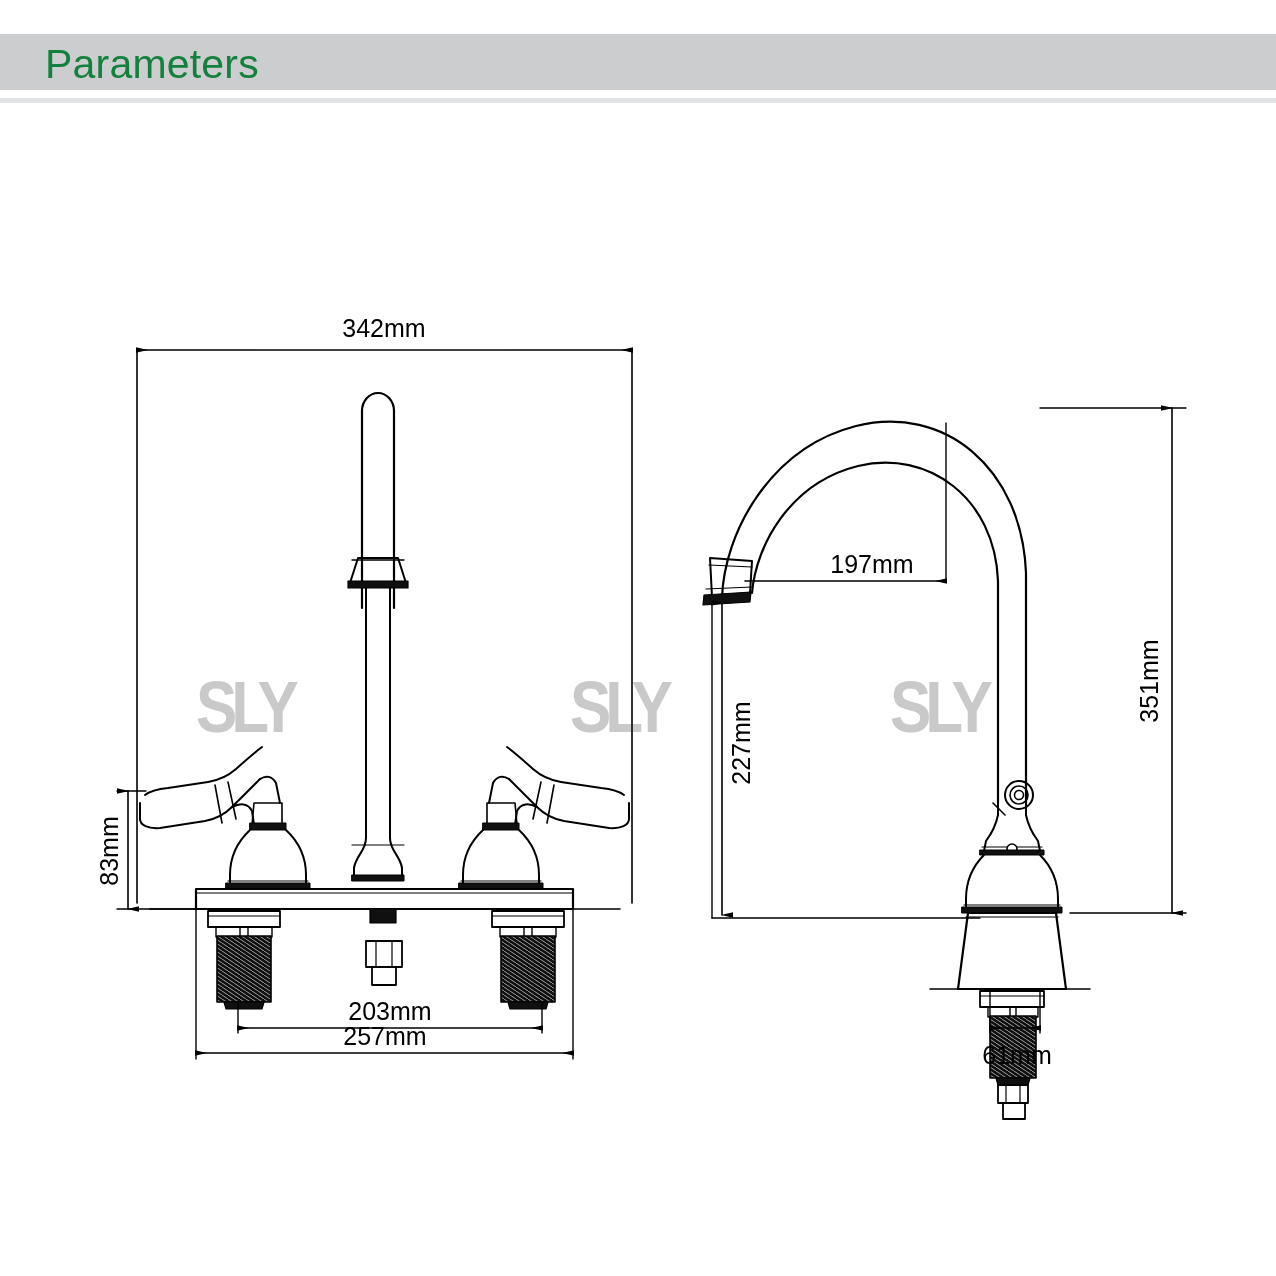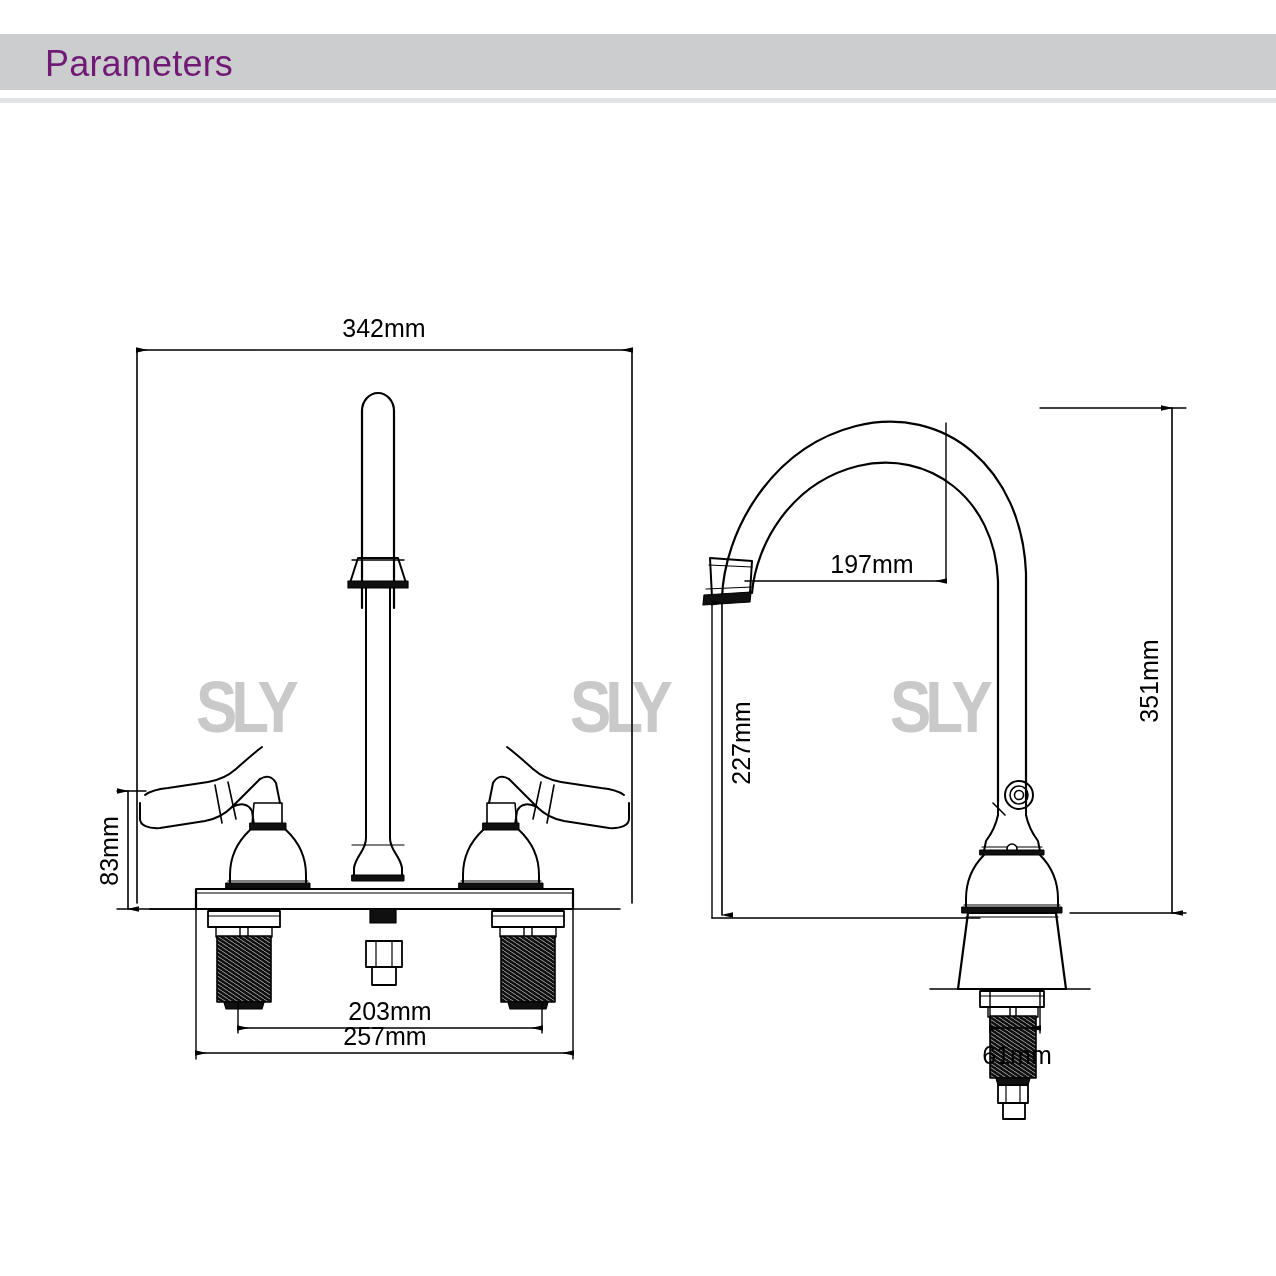--- a/index.html
+++ b/index.html
@@ -27,23 +27,23 @@
     top: 34px;
     width: 1276px;
     height: 56px;
     background: #cccdcf;
     box-sizing: border-box;
   }
   .header-title {
     position: absolute;
     left: 45px;
     top: 50px;
-    font-size: 36px;
+    font-size: 41px;
     line-height: 28px;
-    color: #701a75;
+    color: #15803d;
     font-family: "Liberation Sans", sans-serif;
     letter-spacing: 0.2px;
     white-space: nowrap;
   }
   .header-rule {
     position: absolute;
     left: 0;
     top: 98px;
     width: 1276px;
     height: 5px;

